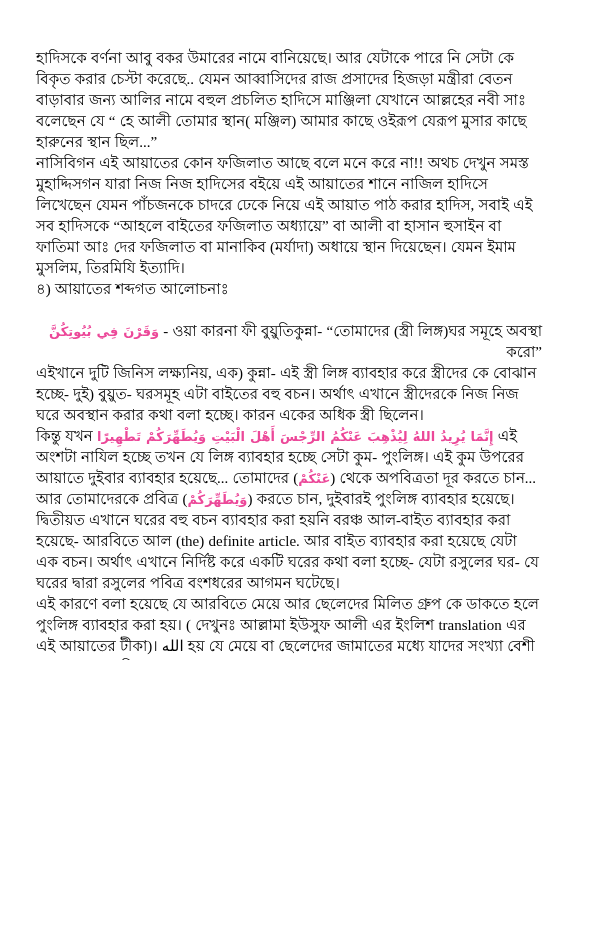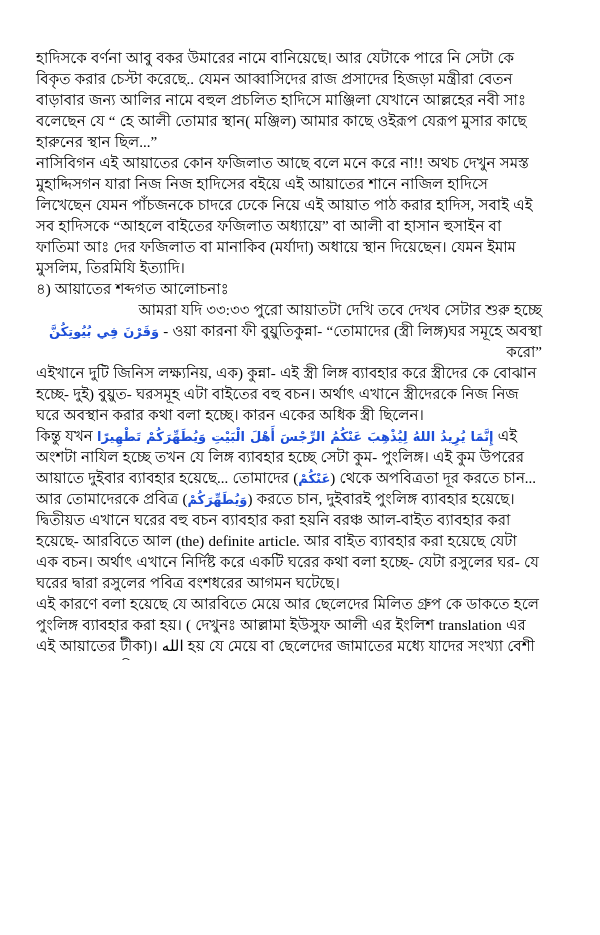--- a/index.html
+++ b/index.html
@@ -33,41 +33,41 @@
   .right-block {
     text-align: right;
   }
   .ar {
     font-family: "DejaVu Sans", sans-serif;
     font-size: 13px;
     direction: rtl;
     unicode-bidi: embed;
   }
   .ar-red {
-    color: #1d4ed8;
+    color: #ec4899;
     font-weight: bold;
   }
 </style>
 </head>
 <body>
 
 <div class="page">
   <div class="content">
 
     <p>হাদিসকে বর্ণনা আবু বকর উমারের নামে বানিয়েছে। আর যেটাকে পারে নি সেটা কে বিকৃত করার চেস্টা করেছে.. যেমন আব্বাসিদের রাজ প্রসাদের হিজড়া মন্ত্রীরা বেতন বাড়াবার জন্য আলির নামে বহুল প্রচলিত হাদিসে মাঞ্জিলা যেখানে আল্লহের নবী সাঃ বলেছেন যে “ হে আলী তোমার স্থান( মঞ্জিল) আমার কাছে ওইরূপ যেরূপ মুসার কাছে হারুনের স্থান ছিল...”</p>
 
 
 
     <p>নাসিবিগন এই আয়াতের কোন ফজিলাত আছে বলে মনে করে না!! অথচ দেখুন সমস্ত মুহাদ্দিসগন যারা নিজ নিজ হাদিসের বইয়ে এই আয়াতের শানে নাজিল হাদিসে লিখেছেন যেমন পাঁচজনকে চাদরে ঢেকে নিয়ে এই আয়াত পাঠ করার হাদিস, সবাই এই সব হাদিসকে “আহলে বাইতের ফজিলাত অধ্যায়ে” বা আলী বা হাসান হুসাইন বা ফাতিমা আঃ দের ফজিলাত বা মানাকিব (মর্যাদা) অধায়ে স্থান দিয়েছেন। যেমন ইমাম মুসলিম, তিরমিযি ইত্যাদি।</p>
 
 
     <p>৪) আয়াতের শব্দগত আলোচনাঃ</p>
 
     <p class="right-block">
-      <span>আমরা যদি ৩৩:৩৩ পুরো আয়াতটা দেখি তবে দেখব সেটার শুরু হচ্ছে</span><br>
+      <br>
       <span class="ar ar-red">وَقَرْنَ فِي بُيُوتِكُنَّ</span><span> - ওয়া কারনা ফী বুয়ুতিকুন্না- “তোমাদের (স্ত্রী লিঙ্গ)ঘর সমূহে অবস্থা করো”</span>
     </p>
 
     <p>এইখানে দুটি জিনিস লক্ষ্যনিয়, এক) কুন্না- এই স্ত্রী লিঙ্গ ব্যাবহার করে স্ত্রীদের কে বোঝান হচ্ছে- দুই) বুয়ুত- ঘরসমূহ এটা বাইতের বহু বচন। অর্থাৎ এখানে স্ত্রীদেরকে নিজ নিজ ঘরে অবস্থান করার কথা বলা হচ্ছে। কারন একের অধিক স্ত্রী ছিলেন।</p>
 
     <p>
       <span>কিন্তু যখন </span><span class="ar ar-red">إِنَّمَا يُرِيدُ اللهُ لِيُذْهِبَ عَنْكُمُ الرِّجْسَ أَهْلَ الْبَيْتِ وَيُطَهِّرَكُمْ تَطْهِيرًا</span><span> এই অংশটা নাযিল হচ্ছে তখন যে লিঙ্গ ব্যাবহার হচ্ছে সেটা কুম- পুংলিঙ্গ। এই কুম উপরের আয়াতে দুইবার ব্যাবহার হয়েছে... তোমাদের (</span><span class="ar ar-red">عَنْكُمْ</span><span>) থেকে অপবিত্রতা দূর করতে চান... আর তোমাদেরকে প্রবিত্র (</span><span class="ar ar-red">وَيُطَهِّرَكُمْ</span><span>) করতে চান, দুইবারই পুংলিঙ্গ ব্যাবহার হয়েছে। দ্বিতীয়ত এখানে ঘরের বহু বচন ব্যাবহার করা হয়নি বরঞ্চ আল-বাইত ব্যাবহার করা হয়েছে- আরবিতে আল (the) definite article. আর বাইত ব্যাবহার করা হয়েছে যেটা এক বচন। অর্থাৎ এখানে নির্দিষ্ট করে একটি ঘরের কথা বলা হচ্ছে- যেটা রসুলের ঘর- যে ঘরের দ্বারা রসুলের পবিত্র বংশধরের আগমন ঘটেছে।</span>
     </p>
 
 

